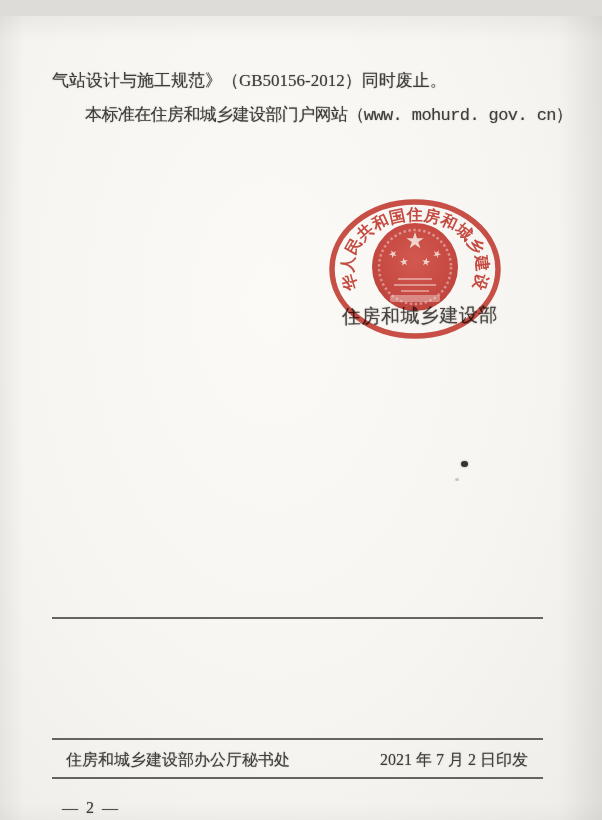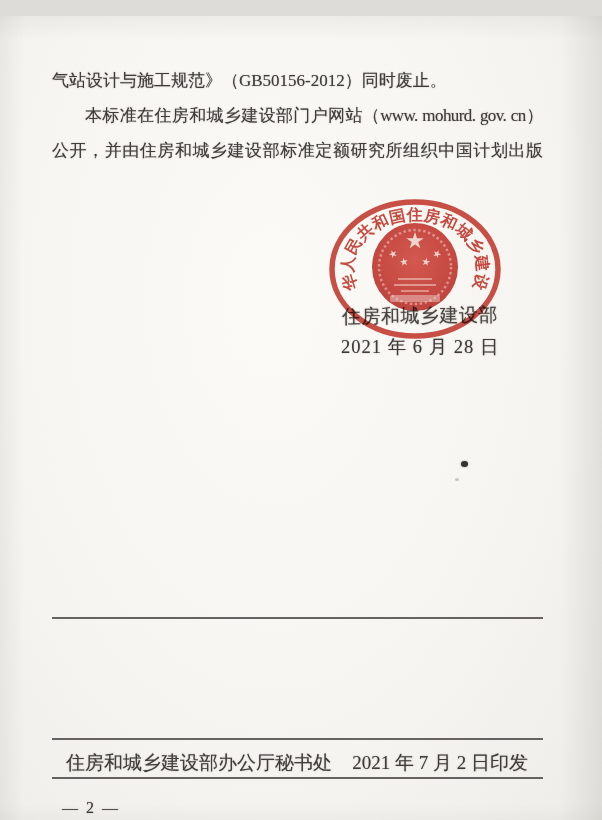--- a/index.html
+++ b/index.html
@@ -8,21 +8,21 @@
     background:
       linear-gradient(to right, rgba(130,128,122,.10) 0%, rgba(130,128,122,0) 4%, rgba(130,128,122,0) 93%, rgba(130,128,122,.16) 100%),
       linear-gradient(to bottom, rgba(140,138,132,.10) 0%, rgba(140,138,132,0) 3%, rgba(140,138,132,0) 96%, rgba(140,138,132,.12) 100%),
       radial-gradient(ellipse at 45% 35%, #fbfaf7 0%, #f6f5f1 55%, #edece8 100%);
     font-family:"Liberation Serif","DejaVu Serif",serif;
   }
   .ink{color:#3f3c3a;text-shadow:0 0 1.2px rgba(63,60,58,.5);}
   
   .para{position:absolute;left:52px;top:47px;width:491px;}
   .bline{font-size:17px;line-height:35px;white-space:nowrap;}
-  .just{text-align:justify;text-align-last:justify;}
+  .just{text-align:justify;text-align-last:justify;font-family:Liberation Mono, monospace;}
   .indent2{text-indent:33px;letter-spacing:-0.6px;}
   
   .seal{position:absolute;left:326px;top:178px;width:178px;height:150px;opacity:.96;}
   .seal svg{display:block;}
   .ring-text{font-family:"Liberation Serif","DejaVu Serif",serif;font-weight:bold;}
   
   .dept{
     position:absolute;left:342px;top:287px;font-size:19px;letter-spacing:0.5px;
     color:#4a4541;mix-blend-mode:multiply;white-space:nowrap;
     text-shadow:0 0 1.5px rgba(70,64,60,.55);transform:rotate(-0.8deg);
@@ -40,32 +40,31 @@
   .r1{top:601px;}
   .r2{top:722px;}
   .r3{top:761px;}
   
   .dist{position:absolute;left:66px;top:612px;width:472px;display:flex;}
   .dist-label{font-size:16px;line-height:20.5px;width:52px;flex:none;}
   .dist-lines{width:420px;}
   .dline{font-size:16px;line-height:20.5px;white-space:nowrap;}
   
   .footer-row{position:absolute;left:66px;top:734px;width:462px;display:flex;justify-content:space-between;}
-  .footer-row div{font-size:19px;white-space:nowrap;}
+  .footer-row div{font-size:16px;white-space:nowrap;}
   .pageno{position:absolute;left:62px;top:783px;font-size:16px;letter-spacing:2px;}
 </style>
 </head>
 <body>
 
 <div class="page">
 
   <div class="para">
     <div class="bline ink">气站设计与施工规范》（GB50156-2012）同时废止。</div>
     <div class="bline ink just indent2">本标准在住房和城乡建设部门户网站（www. mohurd. gov. cn）</div>
-    <div class="bline ink just">公开，并由住房和城乡建设部标准定额研究所组织中国计划出版</div>
   </div>
 
   <div class="seal">
     <svg width="178" height="150" viewBox="0 0 178 150">
       <defs>
         <radialGradient id="embGrad" cx="50%" cy="42%" r="65%">
           <stop offset="0%" stop-color="#cf4a40"></stop>
           <stop offset="60%" stop-color="#c23a32"></stop>
           <stop offset="100%" stop-color="#b32f28"></stop>
         </radialGradient>
@@ -93,21 +92,20 @@
         <rect x="64" y="101" width="50" height="7" rx="2.5" fill="rgba(244,220,214,0.45)"></rect>
       </g>
 
       <text class="ring-text" font-size="16" fill="#c0392f" letter-spacing="0.5" text-anchor="middle" opacity="0.95">
         <textPath href="#sealArc" startOffset="50%">中华人民共和国住房和城乡建设部</textPath>
       </text>
     </svg>
   </div>
 
   <div class="dept">住房和城乡建设部</div>
-  <div class="sign-date">2021 年 6 月 28 日</div>
 
   <div class="speck s1"></div>
   <div class="speck s2"></div>
 
   <div class="rule r1"></div>
 
 
   <div class="rule r2"></div>
 
   <div class="footer-row">

